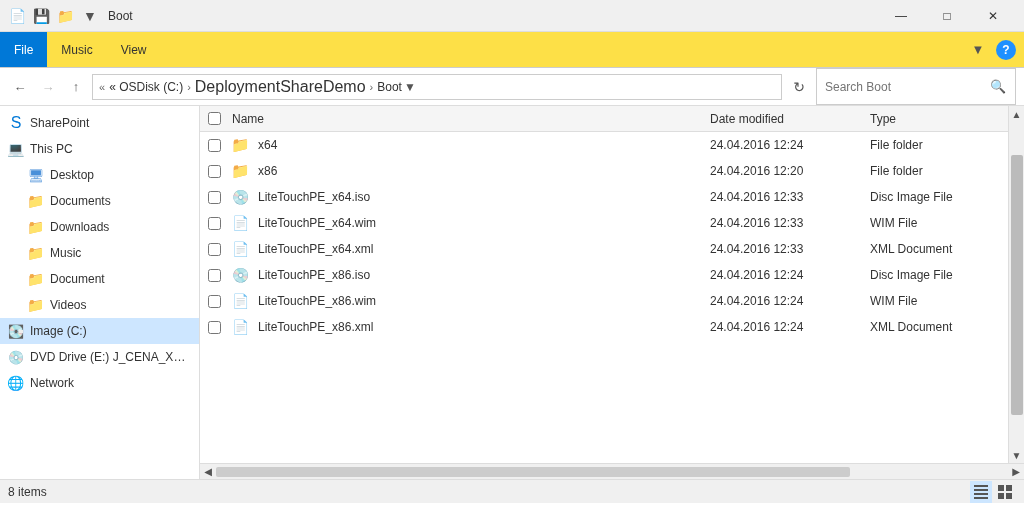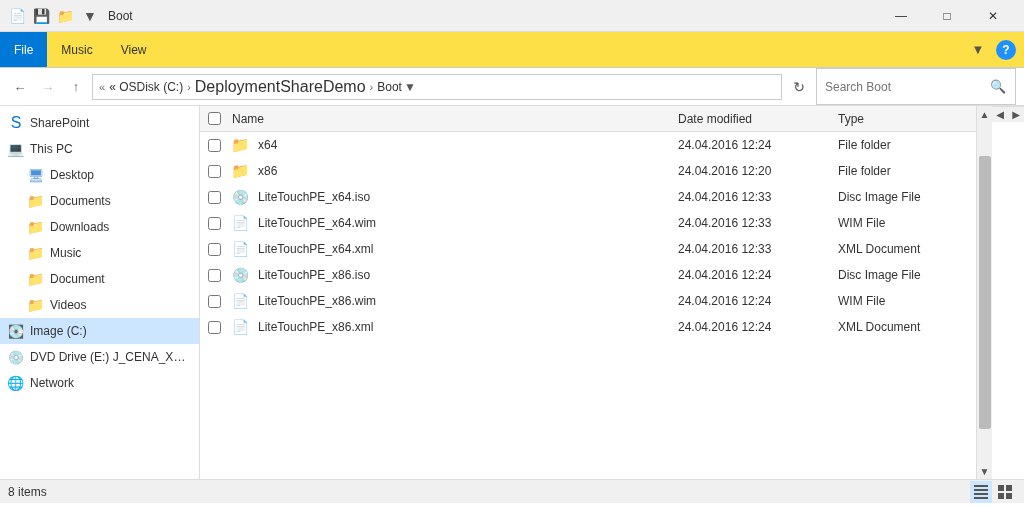--- a/index.html
+++ b/index.html
@@ -104,21 +104,21 @@
       cursor: pointer;
       color: #333;
       font-size: 12px;
       gap: 6px;
     }
     .sidebar-item.selected { background: #cde6ff; }
     .sidebar-icon { width: 16px; height: 16px; display: flex; align-items: center; justify-content: center; font-size: 14px; flex-shrink: 0; }
     .sidebar-label { font-size: 12px; }
 
     
-    .content-wrapper { display: flex; flex: 1; flex-direction: row; overflow: hidden; }
+    .content-wrapper { display: flex; flex: 1; flex-direction: column; overflow: hidden; }
     .scroll-area { display: flex; flex: 1; overflow: hidden; }
 
     
     .file-list { flex: 1; overflow: hidden; display: flex; flex-direction: column; }
     .file-list-header {
       display: flex;
       align-items: center;
       height: 26px;
       background: #f5f5f5;
       border-bottom: 1px solid #ddd;

